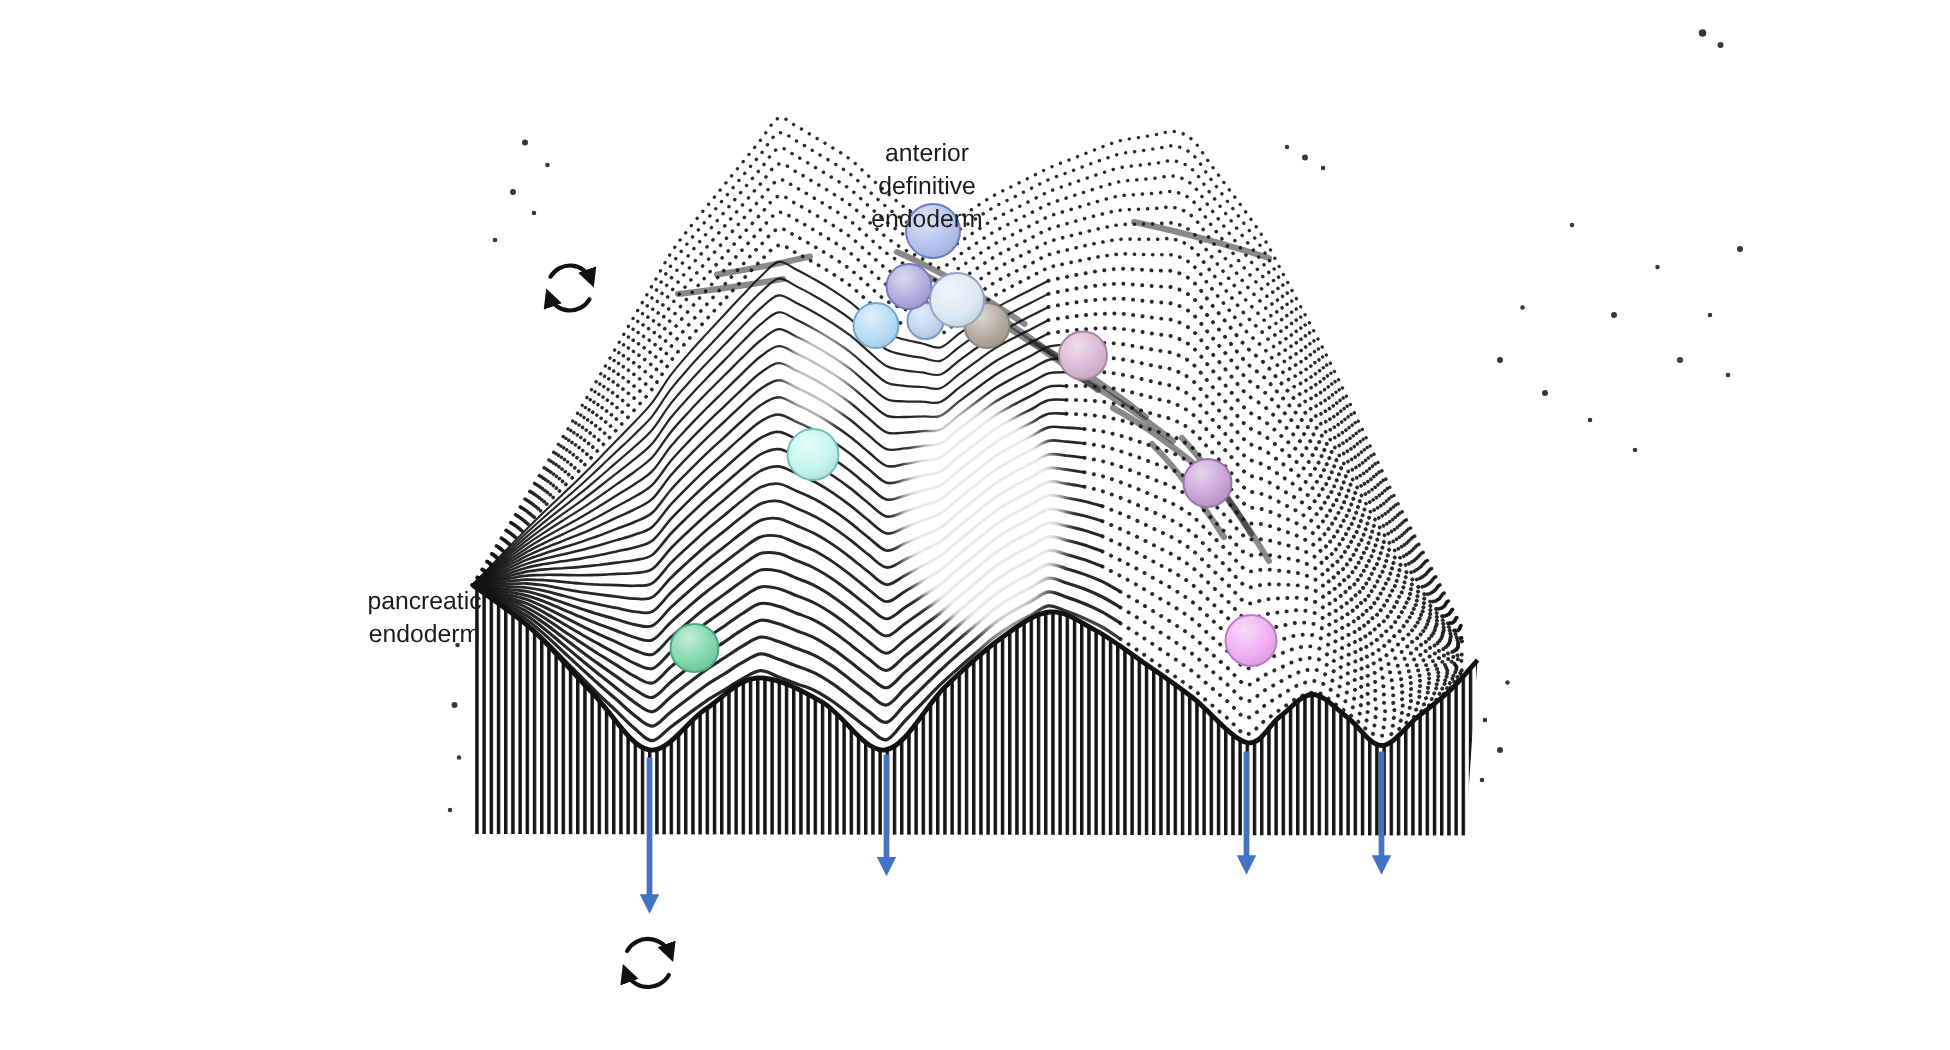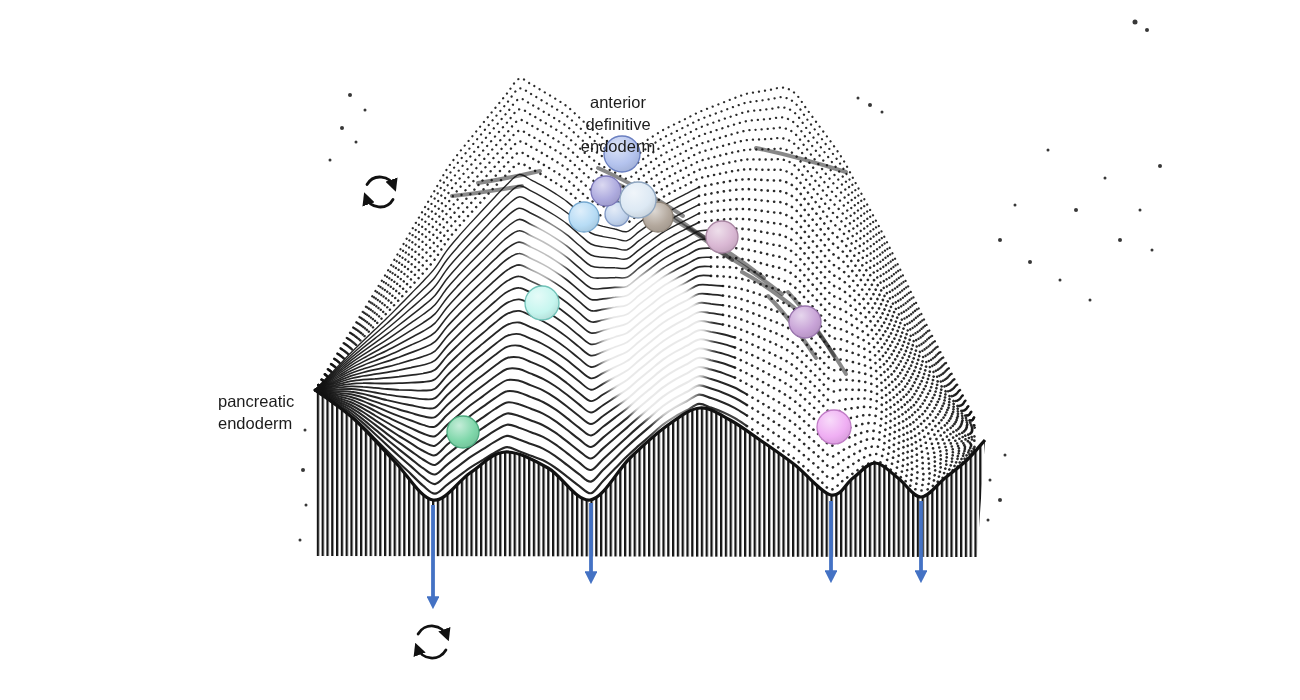--- a/index.html
+++ b/index.html
@@ -1,19 +1,19 @@
 <!DOCTYPE html>
 <html><head>
 <meta charset="utf-8">
 <style>
   html,body{margin:0;padding:0;background:#fff;}
   .stage{position:relative;width:1300px;height:700px;background:#ffffff;overflow:hidden;
          font-family:"Liberation Sans",sans-serif;}
   svg.scene{position:absolute;left:0;top:0;}
-  .lbl{position:absolute;color:#1c1c1c;font-size:16.5px;line-height:22px;white-space:pre-line;}
+  .lbl{position:absolute;color:#1c1c1c;font-size:16.5px;line-height:22px;white-space:pre-line;text-align:center;}
   .lbl.center{text-align:center;}
 </style>
 </head>
 <body>
 
 <div class="stage">
 
   <svg class="scene" width="1300" height="700" viewBox="0 0 1300 700">
     <defs>
       <pattern id="vs" width="4.8" height="10" patternUnits="userSpaceOnUse">

